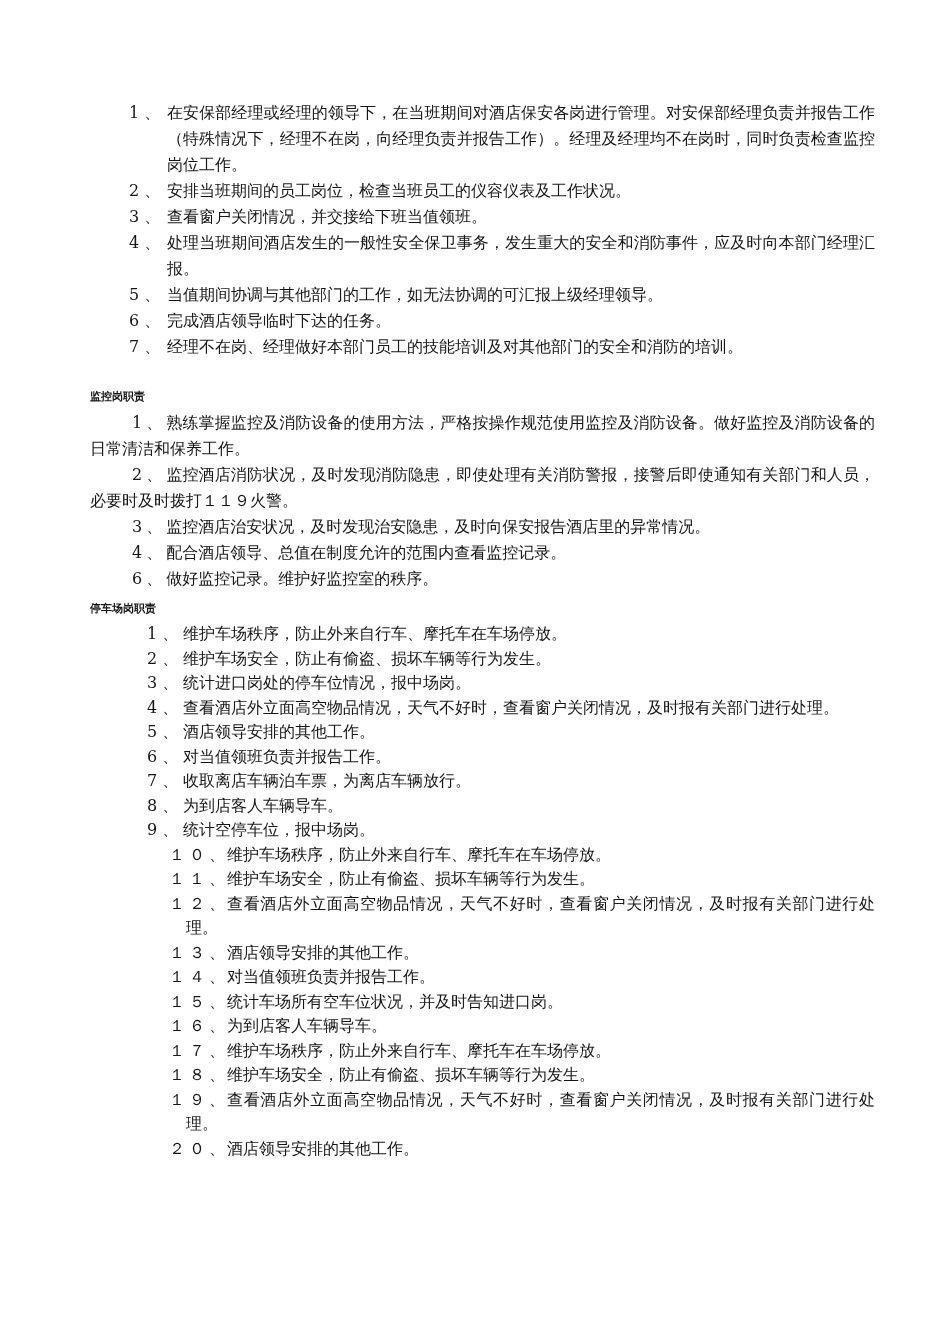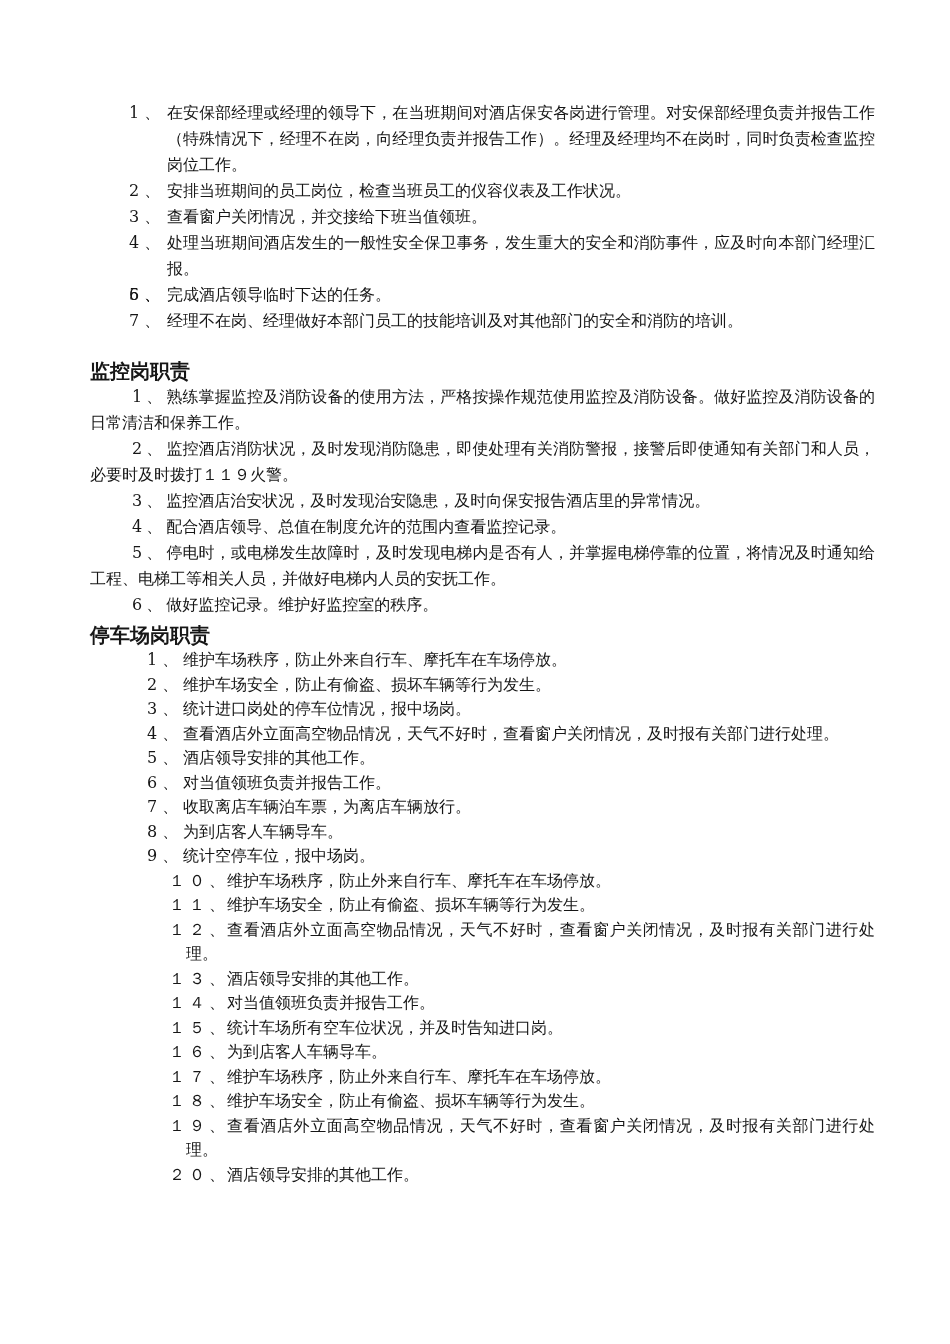--- a/index.html
+++ b/index.html
@@ -32,21 +32,21 @@
     padding-left: 77px;
   }
   .intro-item .num {
     position: absolute;
     left: 39px;
     top: 0;
     letter-spacing: 5px;
   }
   
   .sec-heading {
-    font-size: 20px;
+    font-size: 11px;
     font-weight: bold;
     line-height: 26px;
     margin: 0;
   }
   .sec-heading.monitor { margin-top: 24px; }
   .sec-heading.parking { margin-top: 4px; }
   
   .mon-item {
     text-indent: 42px;
   }
@@ -81,33 +81,32 @@
 </head>
 <body>
 
 <div class="page">
 
   <div id="intro-list">
       <div class="item intro-item"><span class="num">1、</span><span>在安保部经理或经理的领导下，在当班期间对酒店保安各岗进行管理。对安保部经理负责并报告工作（特殊情况下，经理不在岗，向经理负责并报告工作）。经理及经理均不在岗时，同时负责检查监控岗位工作。</span></div>
       <div class="item intro-item"><span class="num">2、</span><span>安排当班期间的员工岗位，检查当班员工的仪容仪表及工作状况。</span></div>
       <div class="item intro-item"><span class="num">3、</span><span>查看窗户关闭情况，并交接给下班当值领班。</span></div>
       <div class="item intro-item"><span class="num">4、</span><span>处理当班期间酒店发生的一般性安全保卫事务，发生重大的安全和消防事件，应及时向本部门经理汇报。</span></div>
-      <div class="item intro-item"><span class="num">5、</span></div>
+      <div class="item intro-item"><span class="num">5、</span><span>当值期间协调与其他部门的工作，如无法协调的可汇报上级经理领导。</span></div>
       <div class="item intro-item"><span class="num">6、</span><span>完成酒店领导临时下达的任务。</span></div>
       <div class="item intro-item"><span class="num">7、</span><span>经理不在岗、经理做好本部门员工的技能培训及对其他部门的安全和消防的培训。</span></div>
     </div>
 
   <section>
     <h3 class="sec-heading monitor">监控岗职责</h3>
     <div id="monitor-list">
         <div class="item mon-item"><span class="num">1、</span><span>熟练掌握监控及消防设备的使用方法，严格按操作规范使用监控及消防设备。做好监控及消防设备的日常清洁和保养工作。</span></div>
         <div class="item mon-item"><span class="num">2、</span><span>监控酒店消防状况，及时发现消防隐患，即使处理有关消防警报，接警后即使通知有关部门和人员，必要时及时拨打１１９火警。</span></div>
         <div class="item mon-item"><span class="num">3、</span><span>监控酒店治安状况，及时发现治安隐患，及时向保安报告酒店里的异常情况。</span></div>
         <div class="item mon-item"><span class="num">4、</span><span>配合酒店领导、总值在制度允许的范围内查看监控记录。</span></div>
-        <div class="item mon-item"><span class="num">5、</span><span>停电时，或电梯发生故障时，及时发现电梯内是否有人，并掌握电梯停靠的位置，将情况及时通知给工程、电梯工等相关人员，并做好电梯内人员的安抚工作。</span></div>
         <div class="item mon-item"><span class="num">6、</span><span>做好监控记录。维护好监控室的秩序。</span></div>
       </div>
   </section>
 
   <section>
     <h3 class="sec-heading parking">停车场岗职责</h3>
     <div id="parking-list">
         <div class="item park-n"><span class="num">1、</span><span>维护车场秩序，防止外来自行车、摩托车在车场停放。</span></div>
         <div class="item park-n"><span class="num">2、</span><span>维护车场安全，防止有偷盗、损坏车辆等行为发生。</span></div>
         <div class="item park-n"><span class="num">3、</span><span>统计进口岗处的停车位情况，报中场岗。</span></div>

